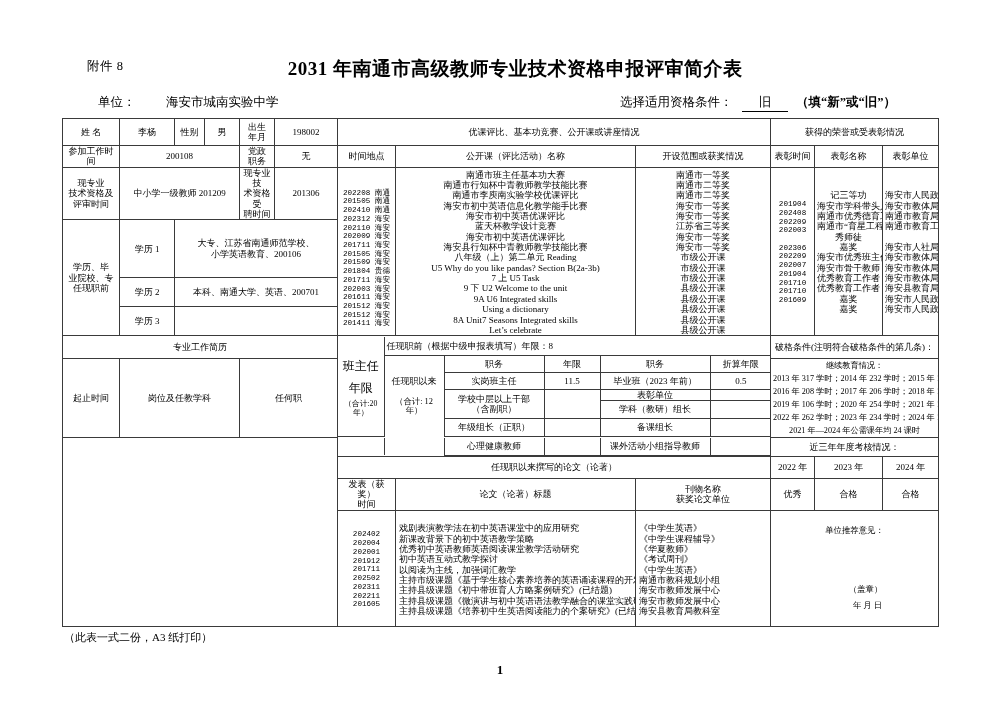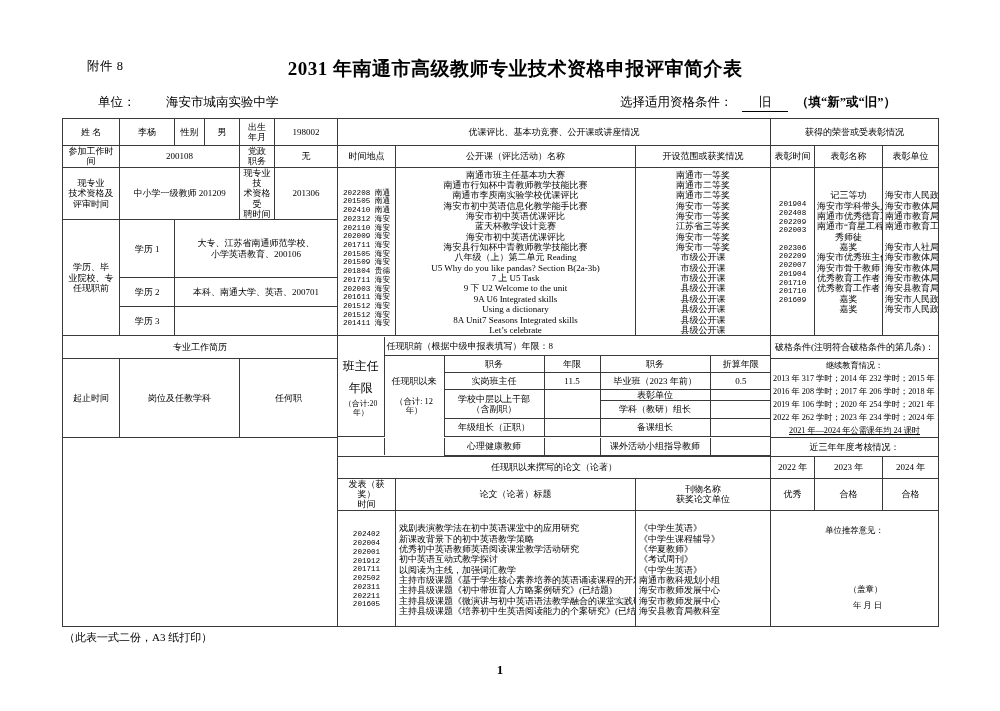--- a/index.html
+++ b/index.html
@@ -62,21 +62,21 @@
   .small{font-size:8.4px;}
   .xsmall{font-size:7.8px;}
 
   
   .foot-note{position:absolute;left:64px;top:630px;font-size:11px;}
   .page-num{position:absolute;left:0;top:662px;width:1000px;text-align:center;
             font-size:13px;font-weight:bold;}
 
   .exp-line{white-space:pre;font-size:9.4px;line-height:13.2px;}
   .ce-line{font-size:8.2px;line-height:13px;white-space:nowrap;}
-  .ul{text-decoration:underline;}
+  .ul{}
 </style>
 </head>
 <body>
 
 <div class="page">
 
   <div class="hdr-row1">
     <div class="attach">附件 8</div>
     <div class="doc-title">2031 年南通市高级教师专业技术资格申报评审简介表</div>
   </div>

